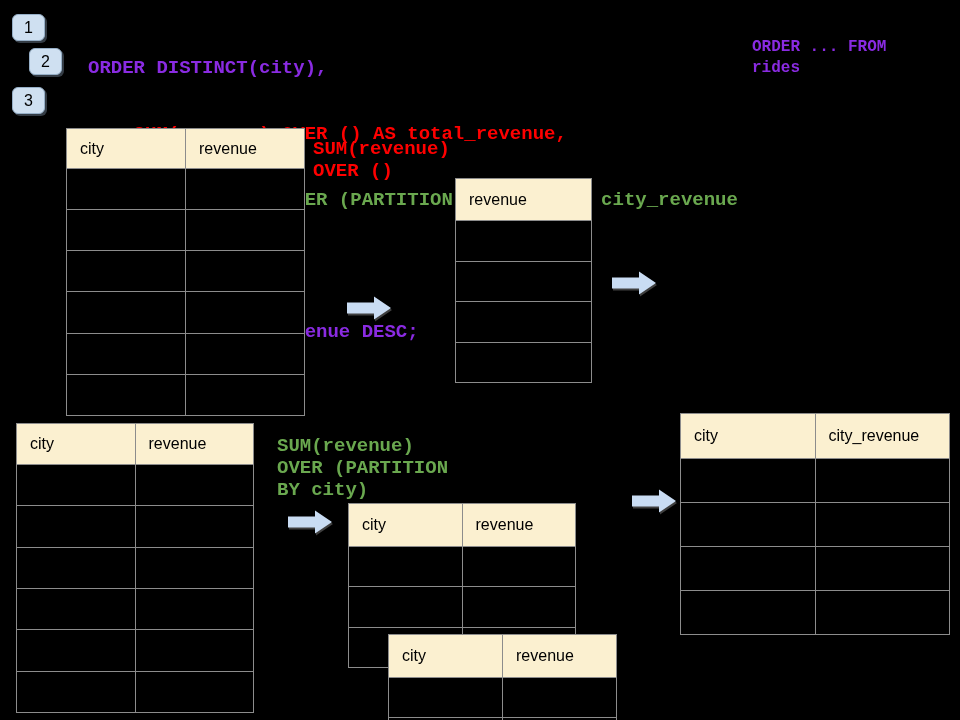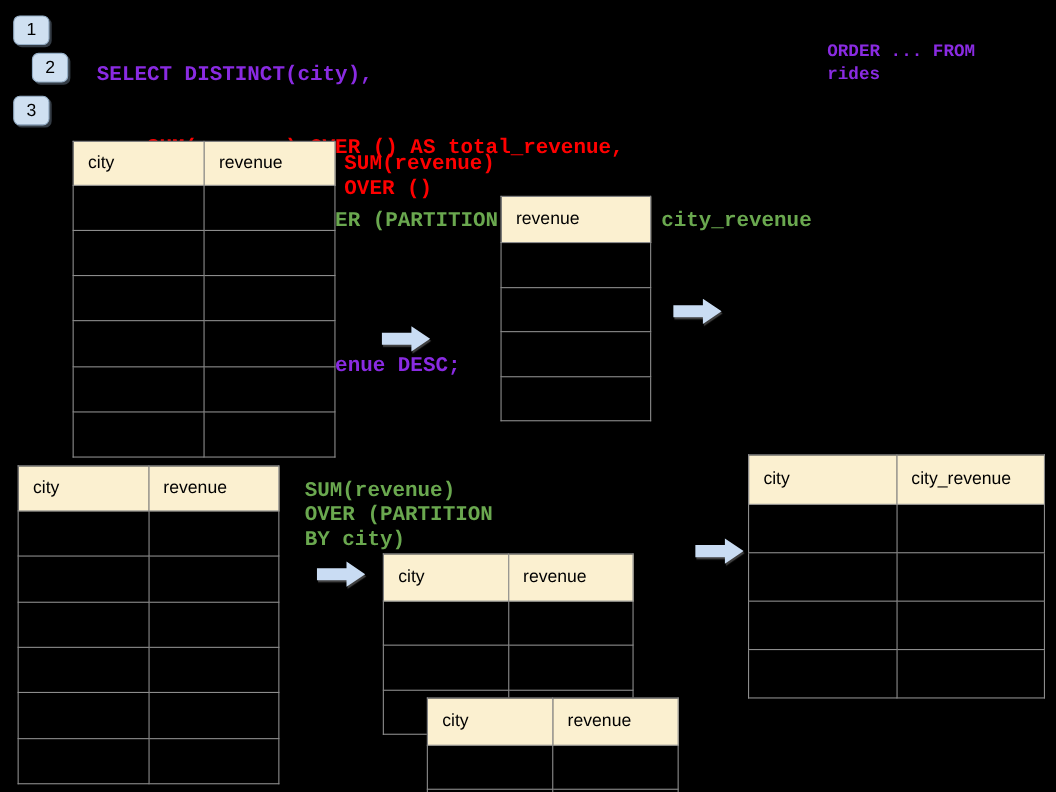--- a/index.html
+++ b/index.html
@@ -38,21 +38,21 @@
 </head>
 <body>
 
 <div class="stage">
 
   <div class="badge" style="left:12px;top:14px;">1</div>
   <div class="badge" style="left:29px;top:48px;">2</div>
   <div class="badge" style="left:12px;top:87px;">3</div>
 
   <div class="mono" style="left:88px;top:13px;">
-    <div style="color: rgb(138, 43, 226);">SELECT DISTINCT(city),</div>
+    <div style="color: rgb(138, 43, 226);">ORDER DISTINCT(city),</div>
     <div style="color: rgb(255, 0, 0);">    SUM(revenue) OVER () AS total_revenue,</div>
     <div style="color: rgb(106, 168, 79);">    SUM(revenue) OVER (PARTITION BY city) as city_revenue</div>
     <div style="color: rgb(138, 43, 226);">  FROM rides</div>
     <div style="color: rgb(138, 43, 226);">  ORDER by city_revenue DESC;</div>
   </div>
 
   <div class="mono mono-sm" style="left: 752px; top: 37px; color: rgb(138, 43, 226);">ORDER ... FROM
 rides</div>
 
   <div class="mono" style="left: 313px; top: 138px; color: rgb(255, 0, 0);">SUM(revenue)

